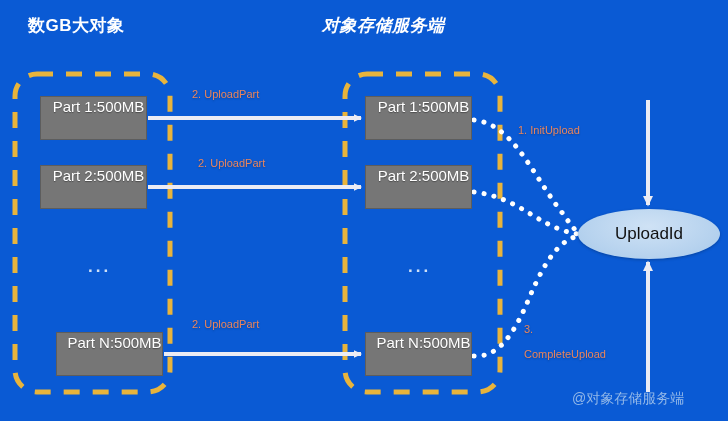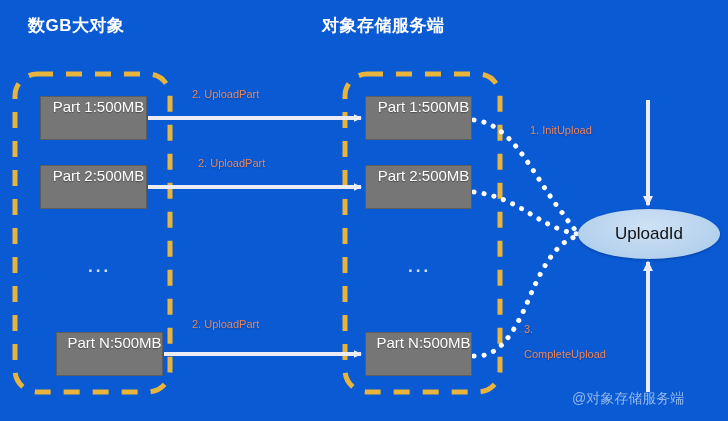--- a/index.html
+++ b/index.html
@@ -23,21 +23,21 @@
   }
   .col-title {
     position: absolute;
     color: #ffffff;
     font-size: 17px;
     font-weight: 700;
     letter-spacing: 0.5px;
     white-space: nowrap;
   }
   #title-left  { left: 28px;  top: 14px; }
-  #title-right { left: 322px; top: 14px; }
+  #title-right { left: 322px; top: 14px; font-style: italic; }
 
   .part-box {
     position: absolute;
     background: #767676;
     border: 1px solid #5d5d5d;
     box-sizing: border-box;
     color: #ffffff;
     font-size: 15px;
     line-height: 20px;
     display: flex;
@@ -149,21 +149,21 @@
     <span class="ln">Part N:</span>
     <span class="ln">500MB</span>
   </div>
 
   <div class="ellipsis-dots" style="left:88px;top:257px;">...</div>
   <div class="ellipsis-dots" style="left:408px;top:257px;">...</div>
 
   <div class="flow-label" style="left:192px;top:88px;">2. UploadPart</div>
   <div class="flow-label" style="left:198px;top:157px;">2. UploadPart</div>
   <div class="flow-label" style="left:192px;top:318px;">2. UploadPart</div>
-  <div class="flow-label" style="left:518px;top:124px;margin-left:12px;">1. InitUpload</div>
+  <div class="flow-label" style="left:518px;top:124px;">1. InitUpload</div>
   <div class="flow-label" style="left:524px;top:323px;">3.</div>
   <div class="flow-label" style="left:524px;top:348px;">CompleteUpload</div>
 
   <div id="uploadid-node">
     <span>UploadId</span>
   </div>
 
   <div id="watermark">@对象存储服务端</div>
 
 </div>

